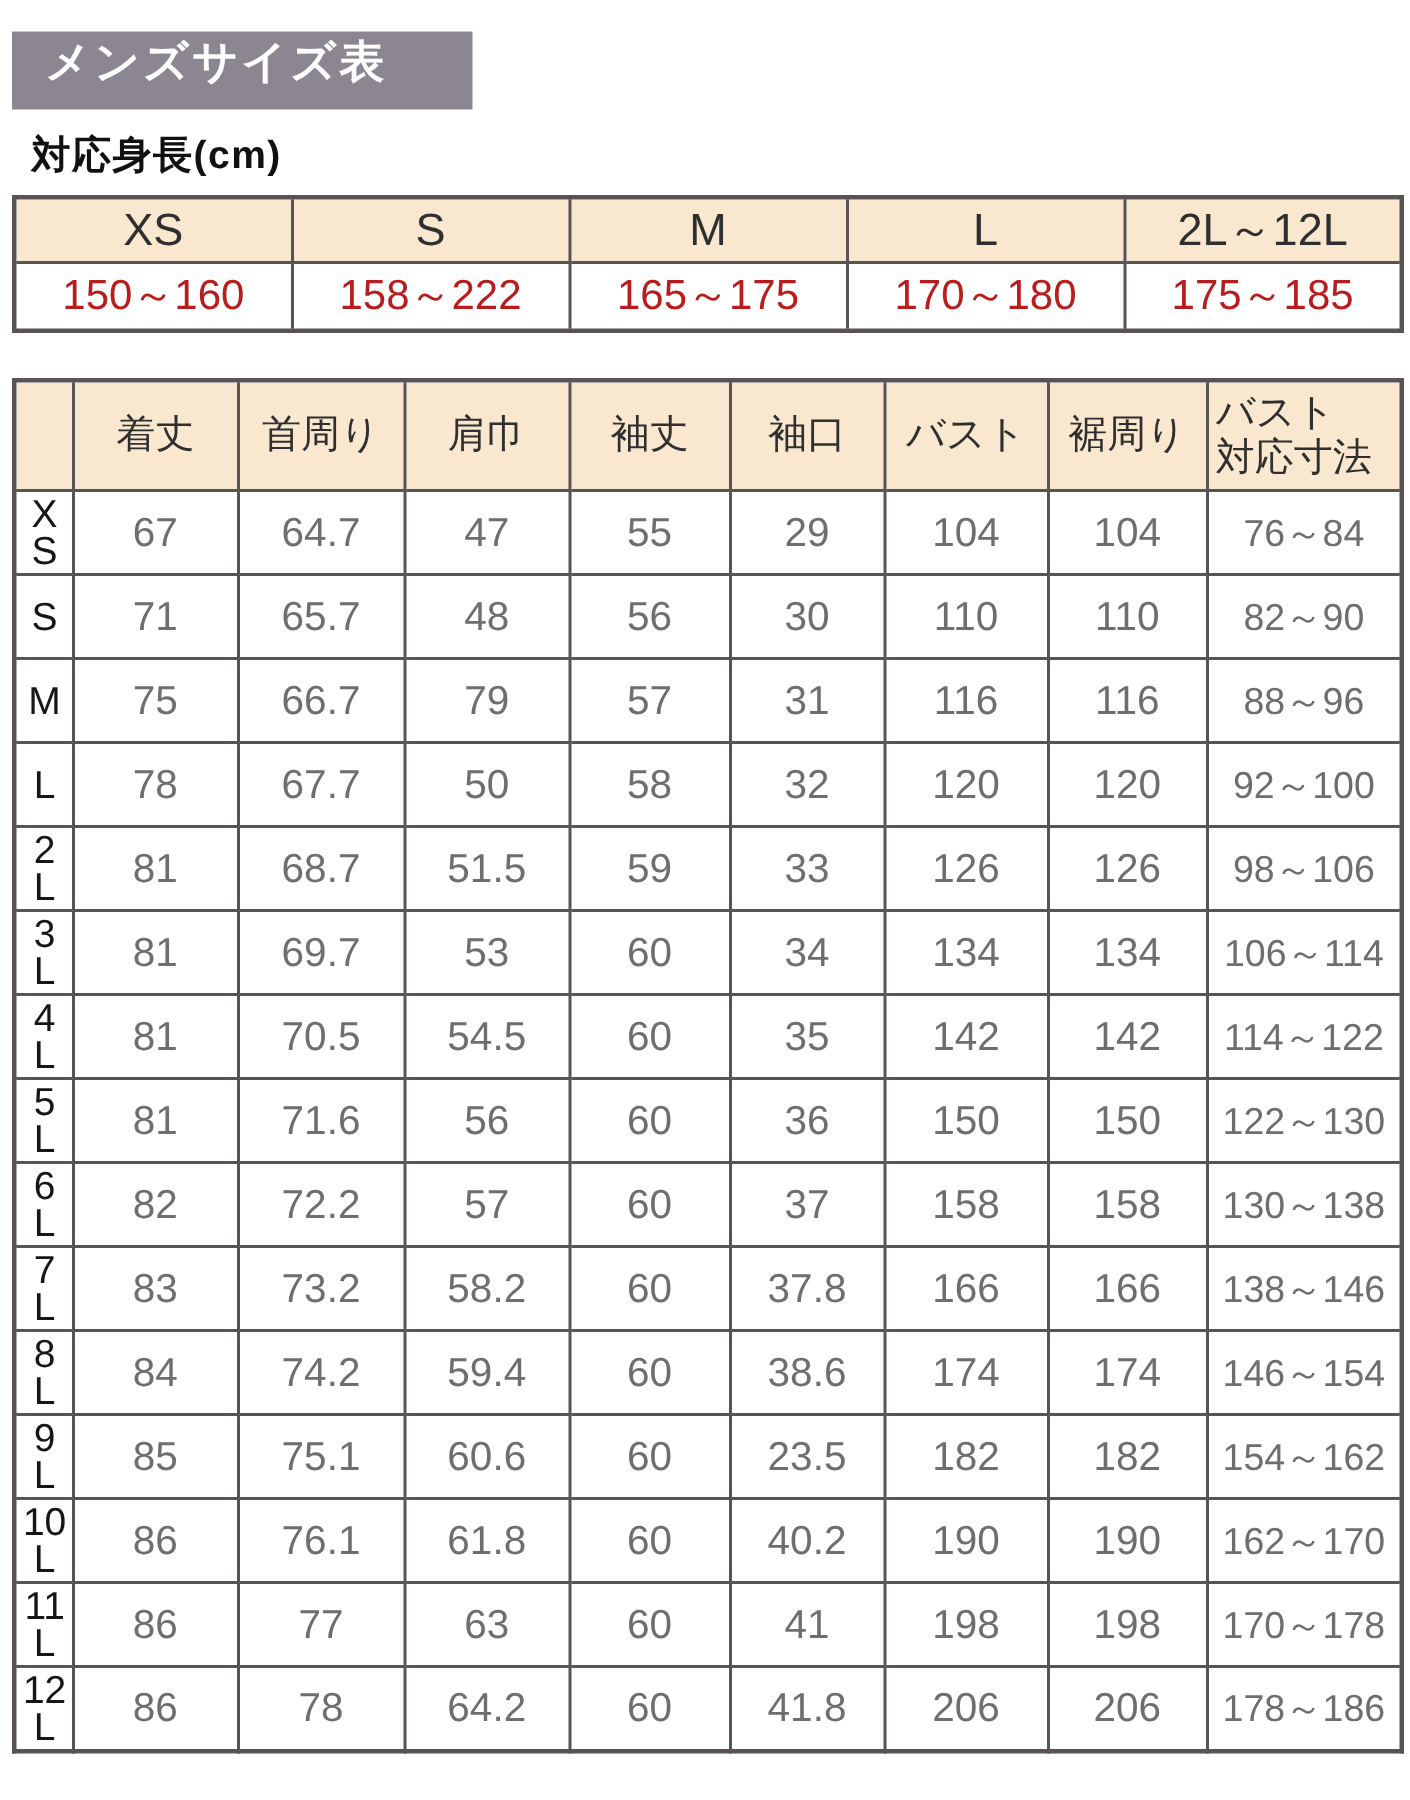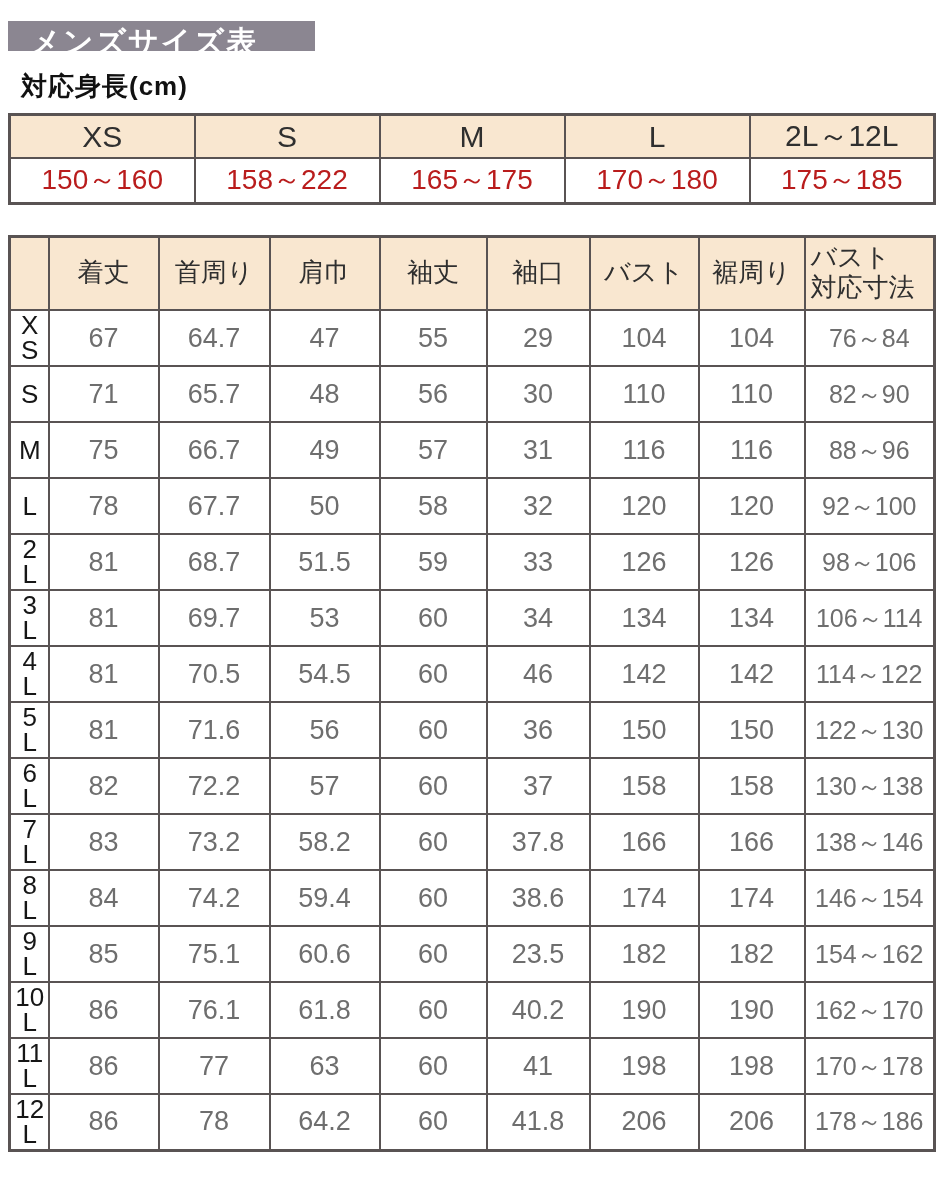--- a/index.html
+++ b/index.html
@@ -12,21 +12,21 @@
   }
   .page { padding: 21px 7px 0 8px; }
 
   .title-bar {
     display: inline-block;
     background: #8b8691;
     color: #ffffff;
     font-weight: bold;
     font-size: 30px;
     line-height: 41px;
-    height: 30px;
+    height: 52px;
     padding: 0 24px 0 22px;
     min-width: 307px;
     letter-spacing: 2px;
   }
 
   .subtitle {
     margin-top: 13px;
     font-size: 26px;
     font-weight: bold;
     color: #111111;
@@ -180,21 +180,21 @@
           <td>56</td>
           <td>30</td>
           <td>110</td>
           <td>110</td>
           <td class="range-col">82～90</td>
         </tr>
         <tr>
           <th>M</th>
           <td>75</td>
           <td>66.7</td>
-          <td>49</td>
+          <td>79</td>
           <td>57</td>
           <td>31</td>
           <td>116</td>
           <td>116</td>
           <td class="range-col">88～96</td>
         </tr>
         <tr>
           <th>L</th>
           <td>78</td>
           <td>67.7</td>
@@ -229,21 +229,21 @@
           <td>134</td>
           <td class="range-col">106～114</td>
         </tr>
         <tr>
           <th>4
 L</th>
           <td>81</td>
           <td>70.5</td>
           <td>54.5</td>
           <td>60</td>
-          <td>46</td>
+          <td>35</td>
           <td>142</td>
           <td>142</td>
           <td class="range-col">114～122</td>
         </tr>
         <tr>
           <th>5
 L</th>
           <td>81</td>
           <td>71.6</td>
           <td>56</td>

